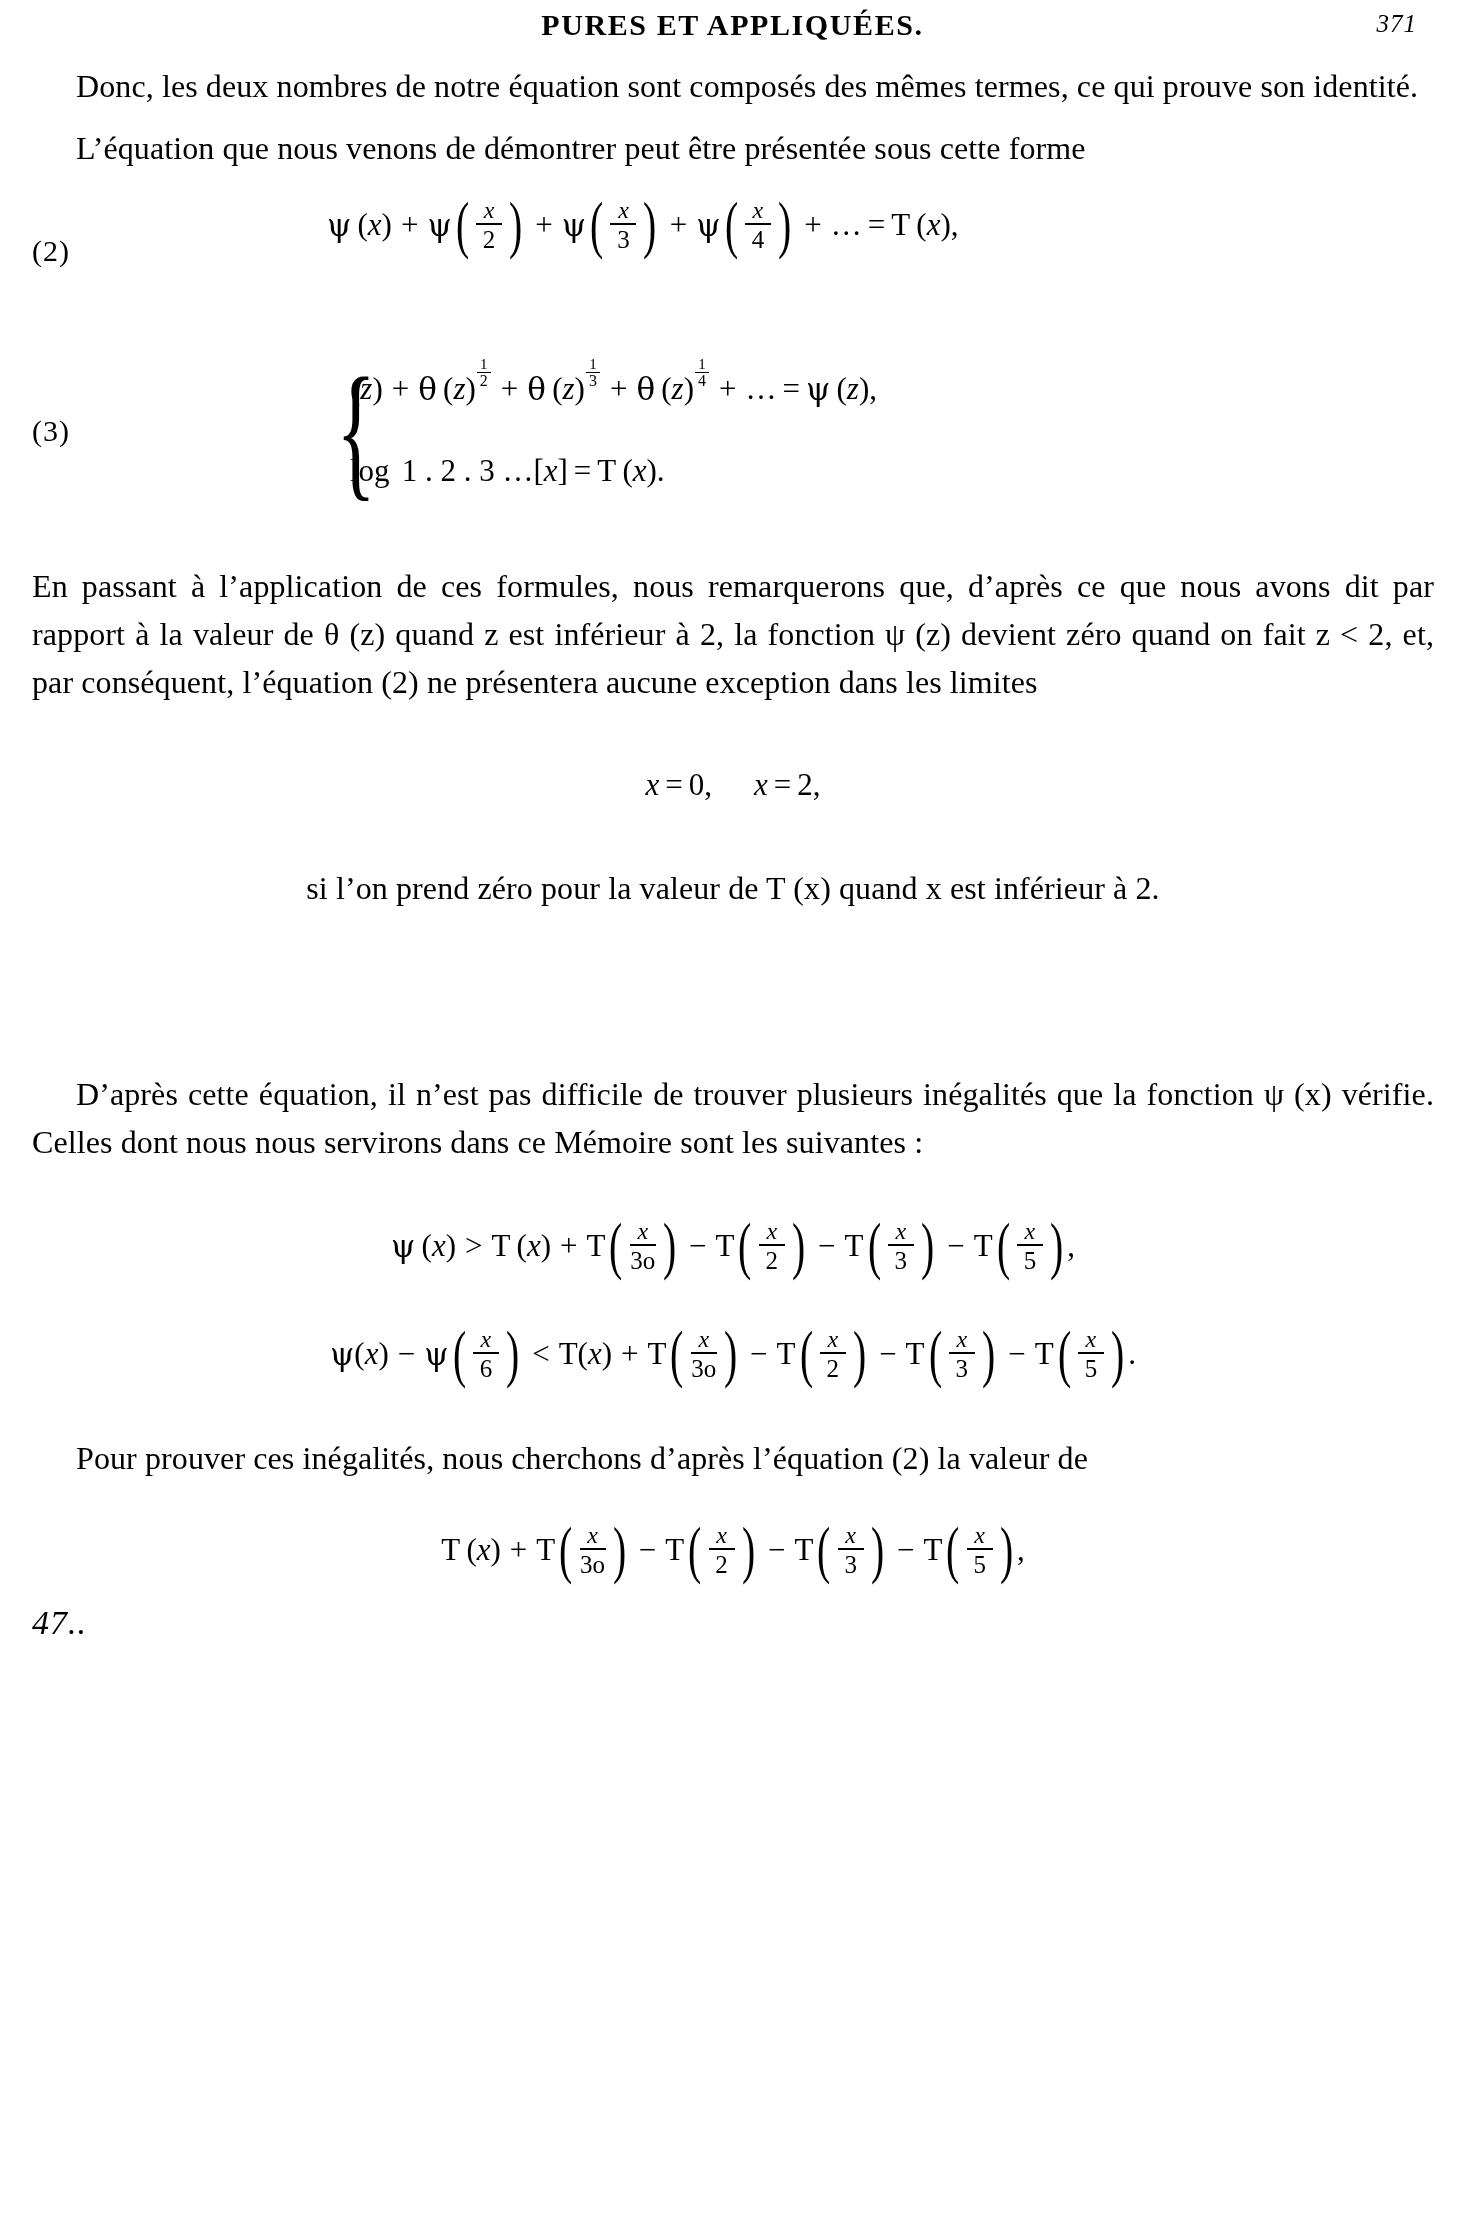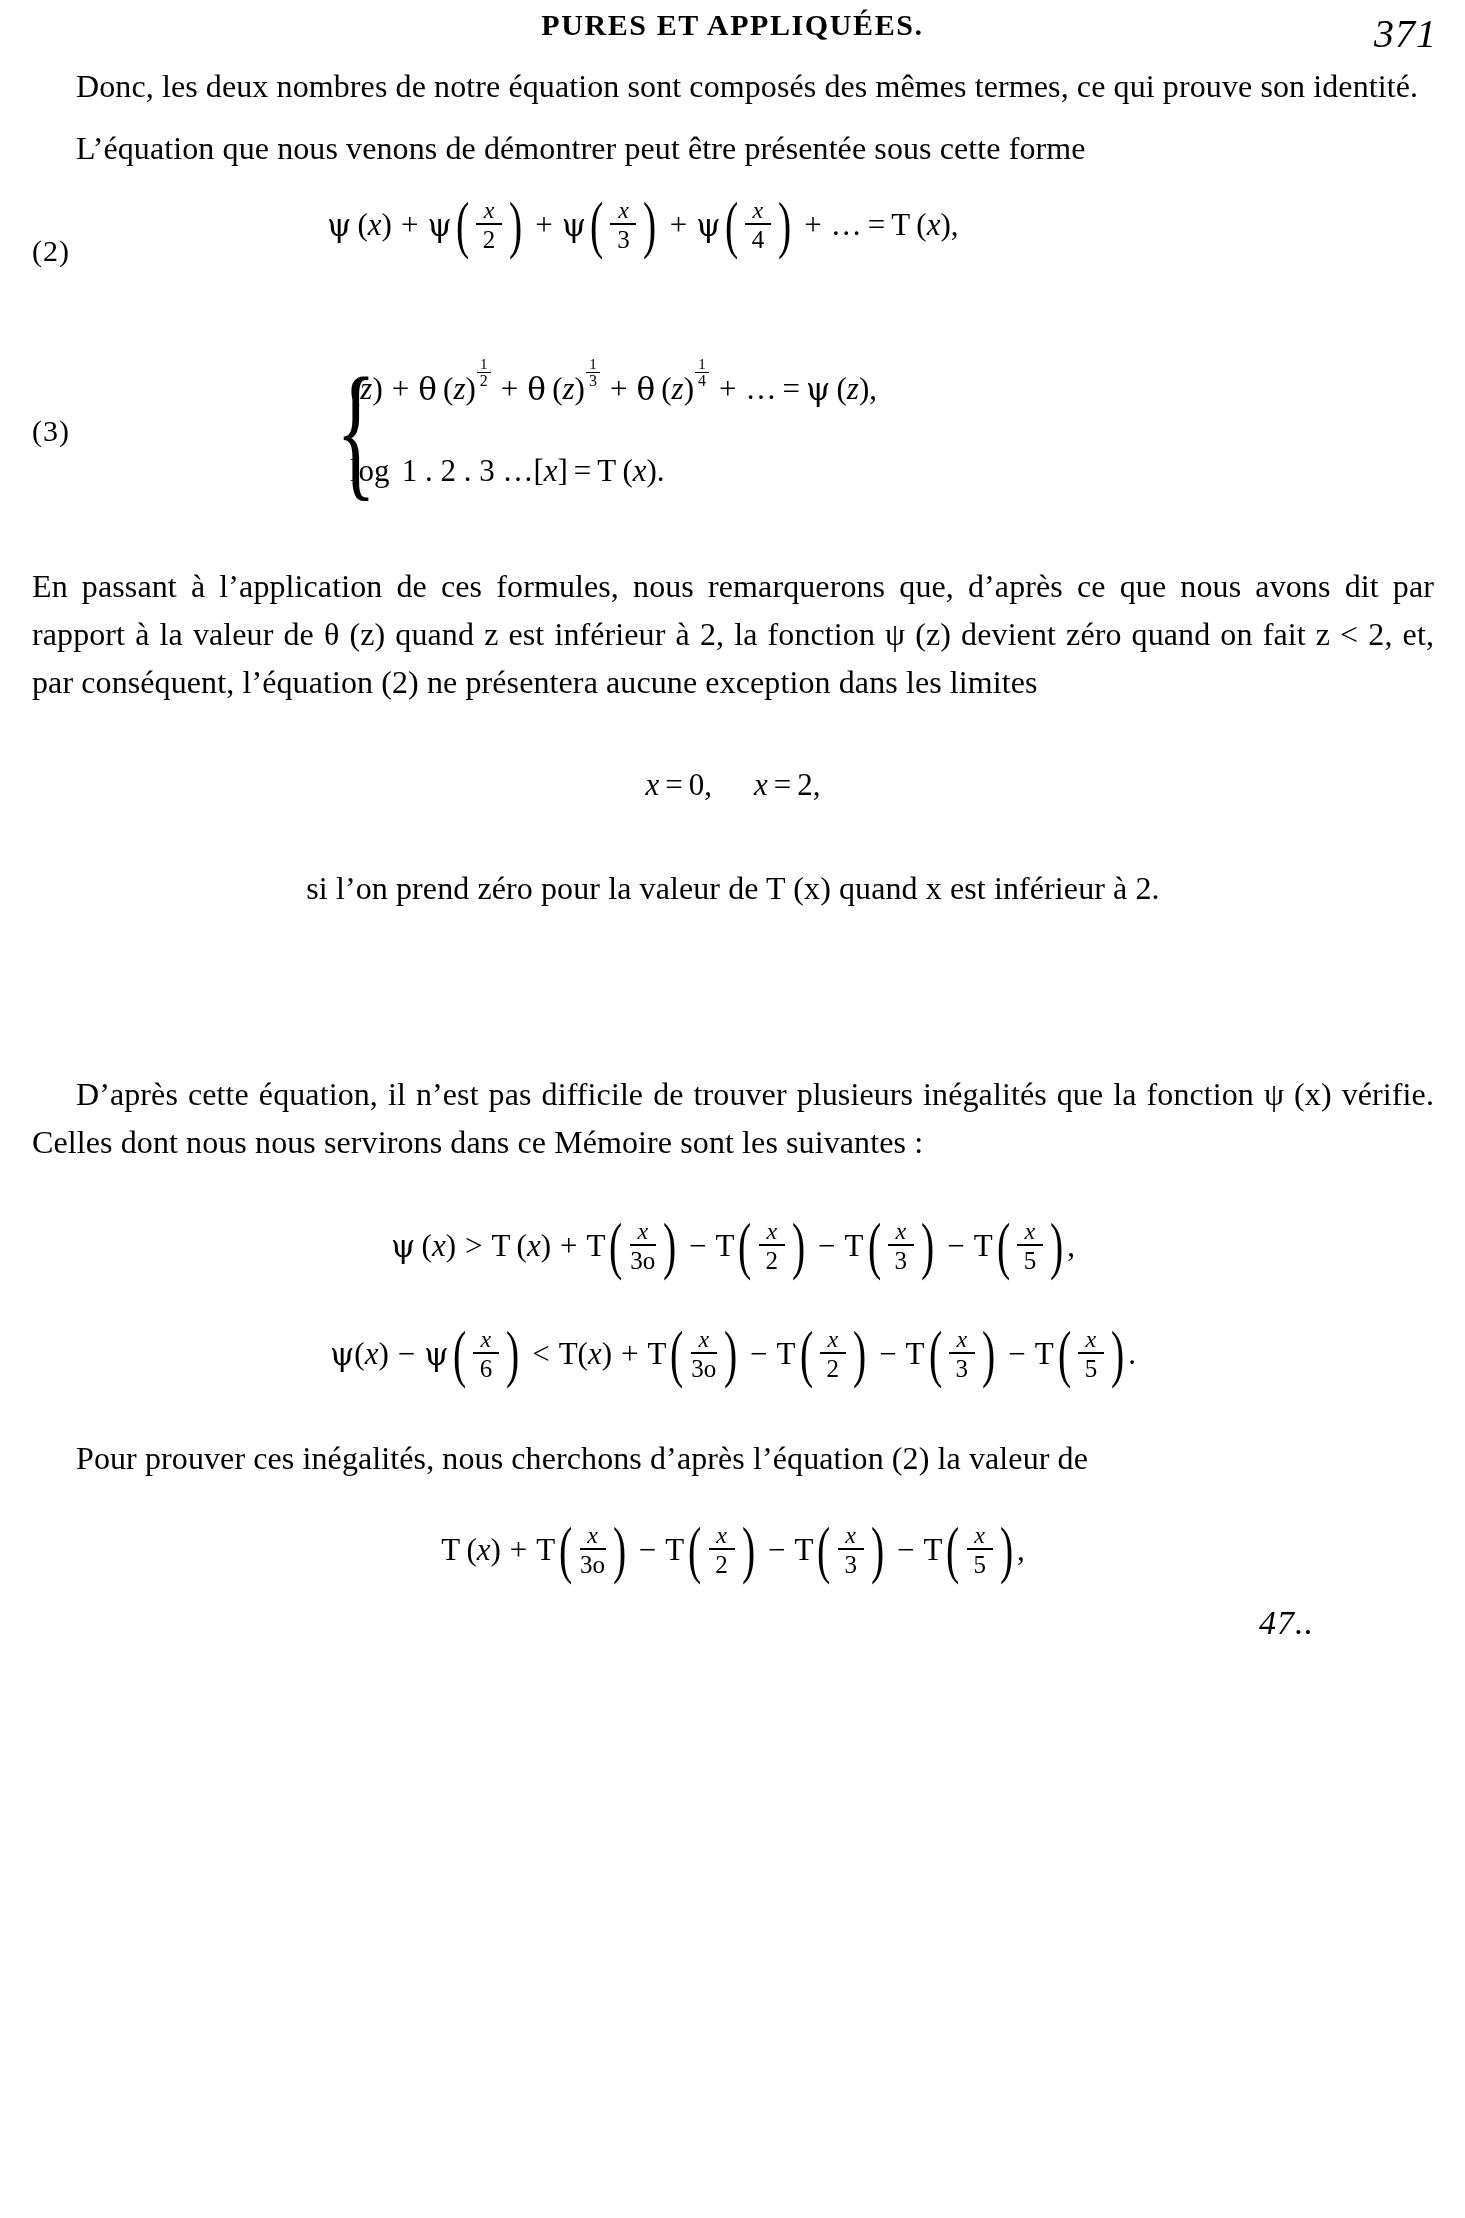--- a/index.html
+++ b/index.html
@@ -40,23 +40,23 @@
     top: 0;
     width: 1465px;
     text-align: center;
     font-size: 30px;
     letter-spacing: 1.6px;
     font-weight: 700;
     font-variant: small-caps;
   }
   .runhead-folio {
     position: absolute;
-    right: 28px;
+    right: 48px;
     top: 2px;
-    font-size: 40px;
+    font-size: 25px;
     font-style: italic;
     letter-spacing: 1px;
   }
 
   
   .body {
     position: absolute;
     left: 32px;
     top: 62px;
     width: 1402px;
@@ -204,21 +204,20 @@
     font-size: 31px;
   }
 
   .section-head {
     text-align: center;
     font-size: 32px;
     letter-spacing: 1.6px;
   }
 
   .signature {
-    text-align: right;
     padding-right: 120px;
     font-size: 34px;
     font-style: italic;
     letter-spacing: 1px;
   }
 
   .bracket { font-style: normal; }
 </style>
 </head>
 <body>

